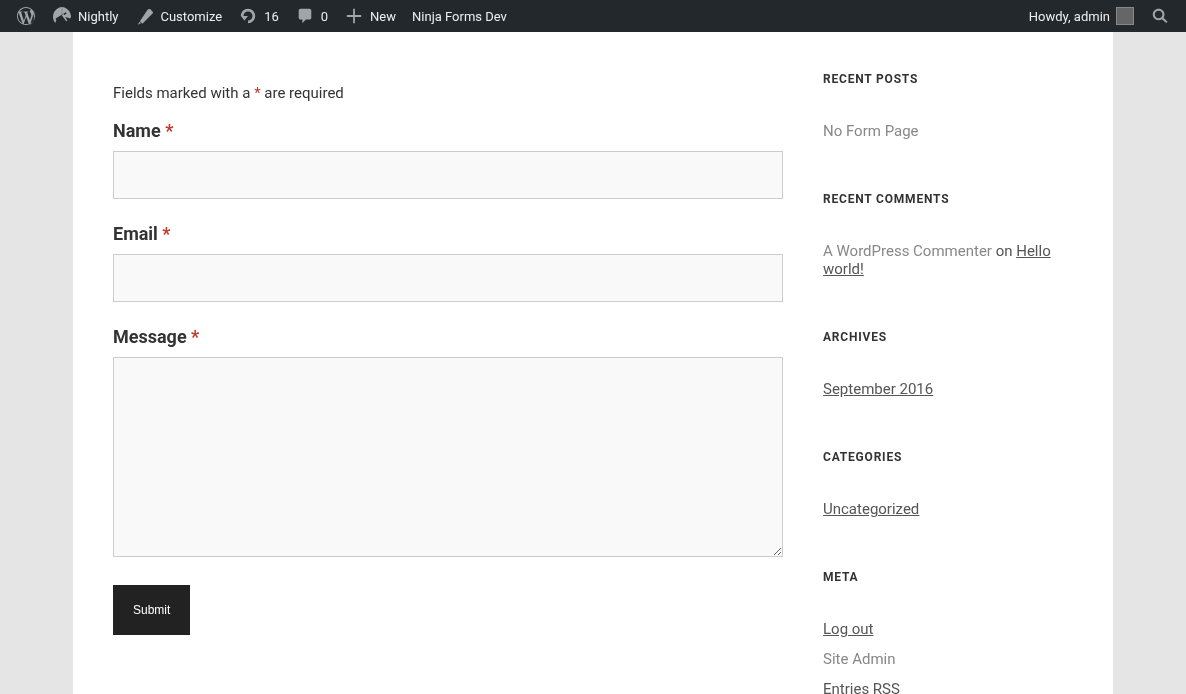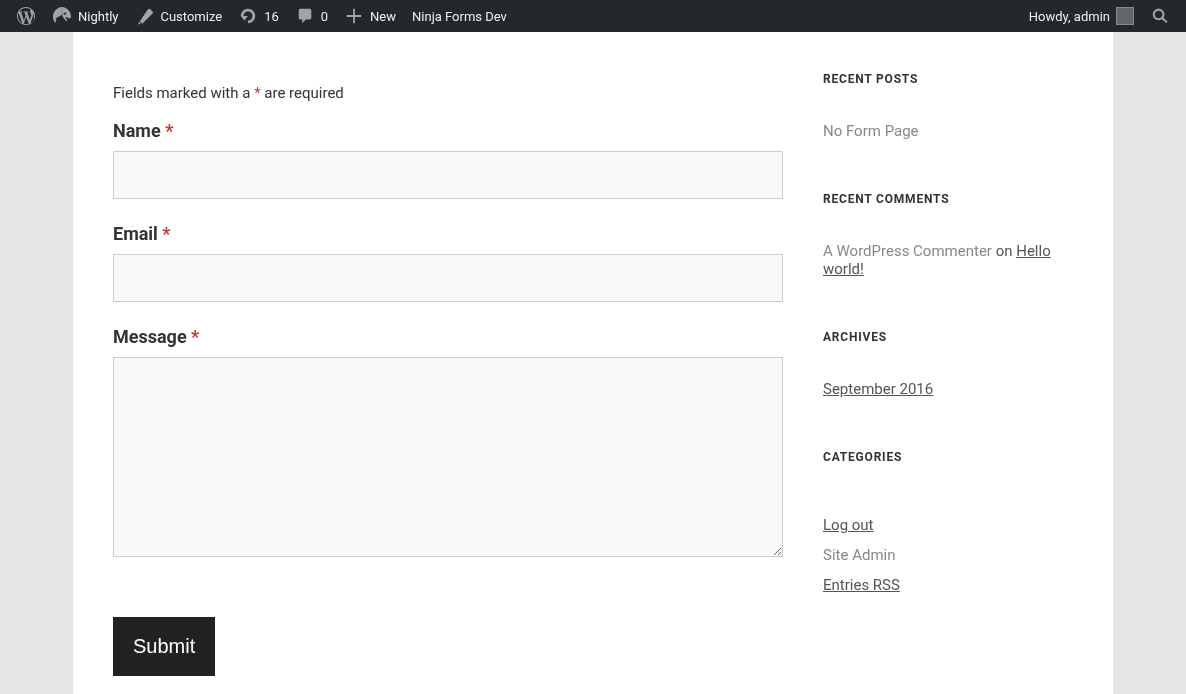--- a/index.html
+++ b/index.html
@@ -19,21 +19,21 @@
 .sidebar { width: 290px; padding: 40px 40px 0 0; }
 
 .required-note { font-size: 15px; margin-bottom: 18px; margin-top: 12px; }
 .asterisk { color: #c0392b; }
 
 .field { margin-bottom: 24px; }
 .field-label { font-weight: 700; font-size: 18px; margin-bottom: 10px; display: block; }
 .text-input { width: 100%; height: 48px; border: 1px solid #ccc; background: #f9f9f9; padding: 8px 12px; font-size: 15px; }
 .textarea { width: 100%; height: 200px; border: 1px solid #ccc; background: #f9f9f9; padding: 8px 12px; font-size: 15px; resize: both; }
 
-.submit-btn { background: #222; color: #fff; border: none; padding: 18px 20px; font-size: 20px; cursor: pointer; margin-top: 32px; }
+.submit-btn { background: #222; color: #fff; border: none; padding: 18px 20px; font-size: 12px; cursor: pointer; }
 
 .edit-link { color: #555; font-size: 15px; margin-top: 30px; display: inline-block; }
 
 .widget { margin-bottom: 52px; }
 .widget-title { font-size: 12px; font-weight: 700; letter-spacing: 0.8px; color: #333; text-transform: uppercase; margin-bottom: 36px; }
 .widget a { color: #555; text-decoration: underline; font-size: 15px; }
 .widget-item { margin-bottom: 12px; font-size: 15px; color: #555; }
 .no-underline { text-decoration: none !important; color: #888 !important; }
 </style>
 </head>
@@ -151,22 +151,24 @@
       </div>
     </div>
 
     <div class="widget">
       <h3 class="widget-title">ARCHIVES</h3>
       <div class="widget-item"><a href="#">September 2016</a></div>
     </div>
 
     <div class="widget">
       <h3 class="widget-title">CATEGORIES</h3>
+      <div class="widget-item"><a href="#">Uncategorized</a></div>
     </div>
 
     <div class="widget">
+      <h3 class="widget-title">META</h3>
       <div class="widget-item"><a href="#">Log out</a></div>
       <div class="widget-item"><a href="#" class="no-underline">Site Admin</a></div>
       <div class="widget-item"><a href="#">Entries RSS</a></div>
 
     </div>
   </aside>
 </div>
 
 </body></html>

